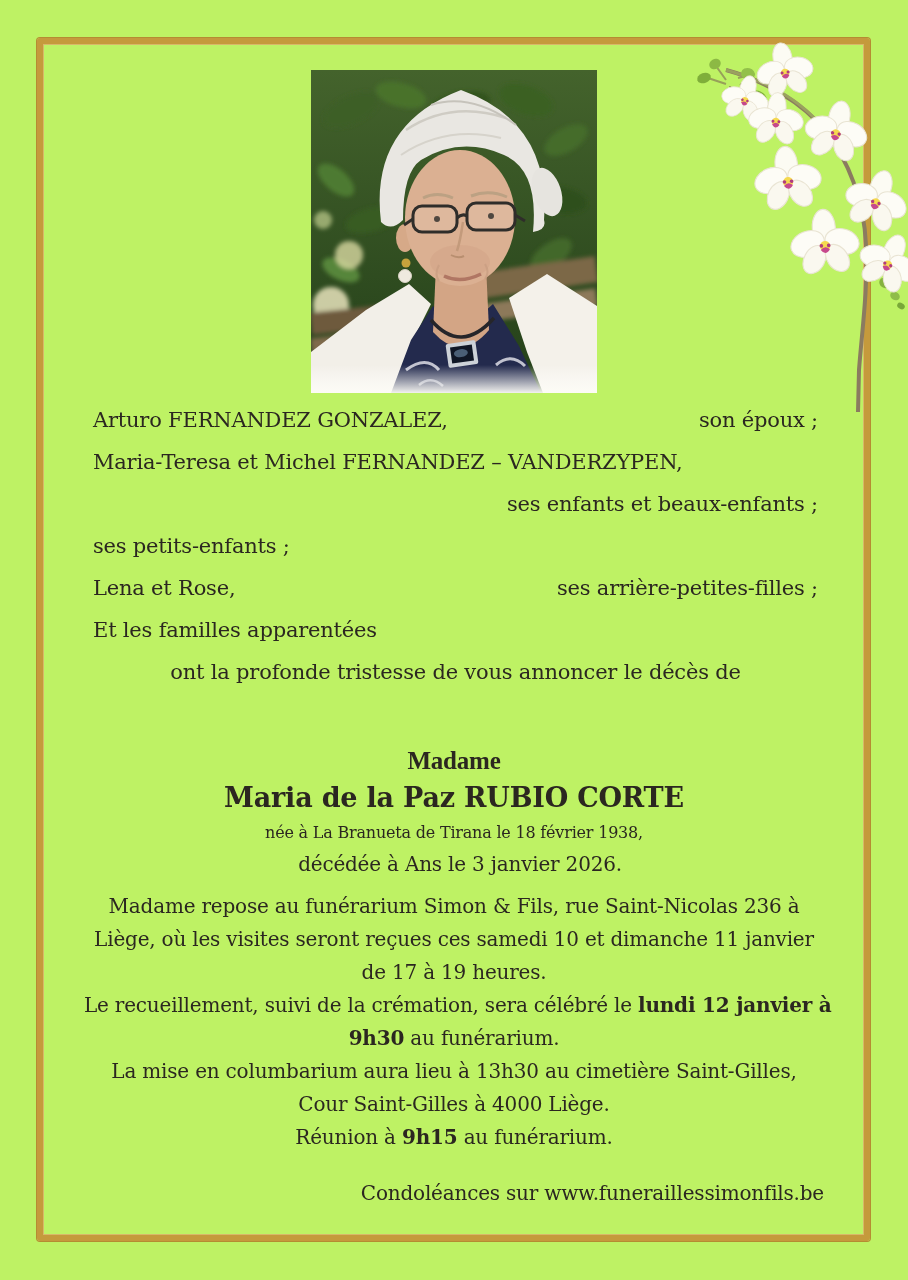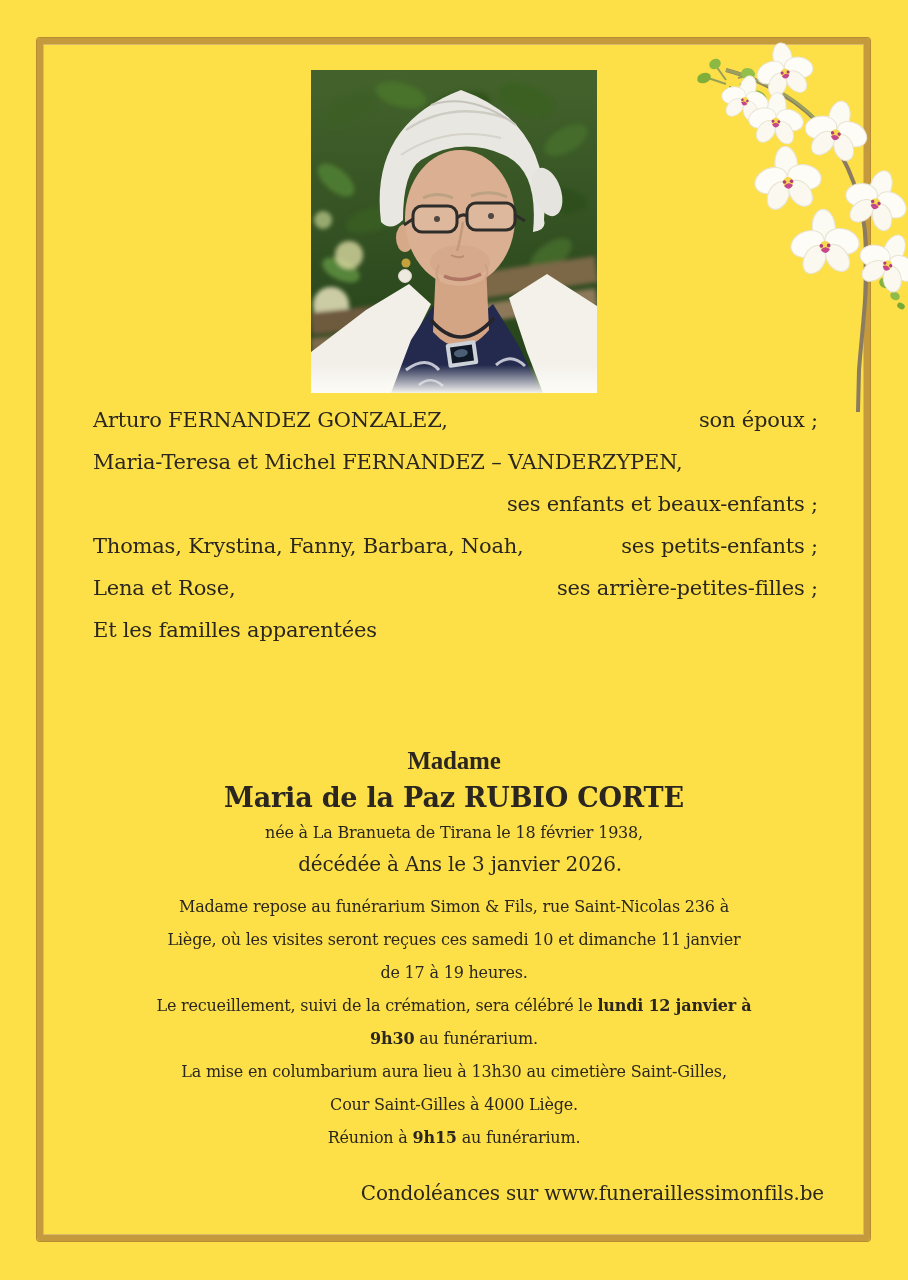--- a/index.html
+++ b/index.html
@@ -1,21 +1,21 @@
 <!DOCTYPE html>
 <html lang="fr"><head>
 <meta charset="utf-8">
 <title>Faire-part</title>
 <style>
   html,body{margin:0;padding:0;background:#e8e4d4;}
   .card{
     position:relative;
     width:908px;height:1280px;
     margin:0 auto;
-    background:#fde047;
+    background:#bef264;
     font-family:"DejaVu Serif","Liberation Serif",serif;
     color:#2b2720;
     overflow:hidden;
     letter-spacing:-0.2px;
   }
   .gold-frame{
     position:absolute;
     left:37px;top:38px;right:38px;bottom:39px;
     border:6px solid #c59a3c;
     border-radius:3px;
@@ -42,21 +42,21 @@
   .intro-line{text-align:center;white-space:nowrap;}
   .deceased{
     position:absolute;left:0;top:742px;width:908px;text-align:center;z-index:2;
   }
   .deceased .title{font-size:25px;font-weight:700;line-height:37px;font-family:Liberation Serif, serif;}
   .deceased .name{font-size:27px;font-weight:700;line-height:38px;}
   .deceased .birth{font-size:16px;line-height:32px;}
   .deceased .death{font-size:20px;line-height:30px;margin-left:12px;}
   .ceremony{
     position:absolute;left:84px;top:890px;width:740px;
-    text-align:center;font-size:16px;line-height:33px;z-index:2;
+    text-align:center;font-size:20px;line-height:33px;z-index:2;
   }
   .cl{white-space:nowrap;}
   .b{font-weight:700;}
   .footer-line{
     position:absolute;left:84px;top:1177px;width:740px;
     text-align:right;font-size:20px;line-height:33px;z-index:2;white-space:nowrap;
   }
 </style>
 </head>
 <body>
@@ -190,31 +190,31 @@
     </div>
     <div class="frow">
       <span>Maria-Teresa et Michel FERNANDEZ – VANDERZYPEN,</span>
       <span></span>
     </div>
     <div class="frow">
       <span></span>
       <span>ses enfants et beaux-enfants ;</span>
     </div>
     <div class="frow">
-      <span>Thomas, Krystina, Fanny, Barbara, Noah,</span>
       <span>ses petits-enfants ;</span>
     </div>
     <div class="frow">
       <span>Lena et Rose,</span>
       <span>ses arrière-petites-filles ;</span>
     </div>
     <div class="frow">
       <span>Et les familles apparentées</span>
       <span></span>
     </div>
+    <div class="intro-line">ont la profonde tristesse de vous annoncer le décès de</div>
   </div>
 
   <div class="deceased">
     <div class="title">Madame</div>
     <div class="name">Maria de la Paz RUBIO CORTE</div>
     <div class="birth">née à La Branueta de Tirana le 18 février 1938,</div>
     <div class="death">décédée à Ans le 3 janvier 2026.</div>
   </div>
 
   <div class="ceremony">

